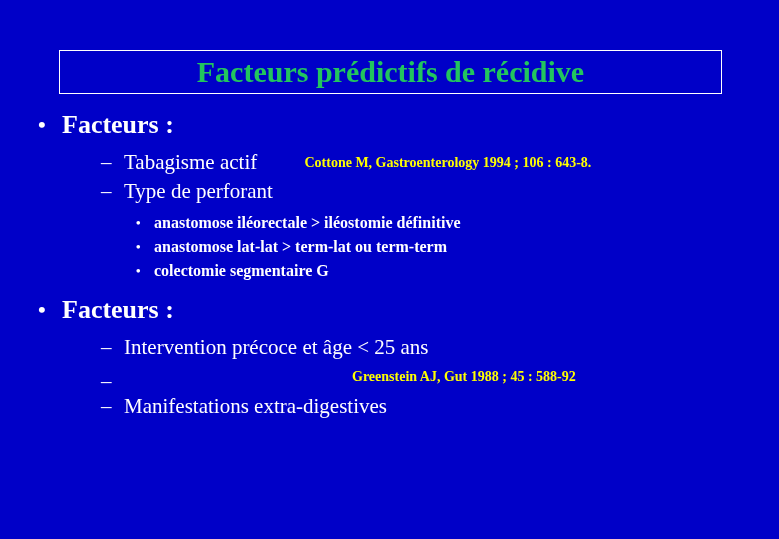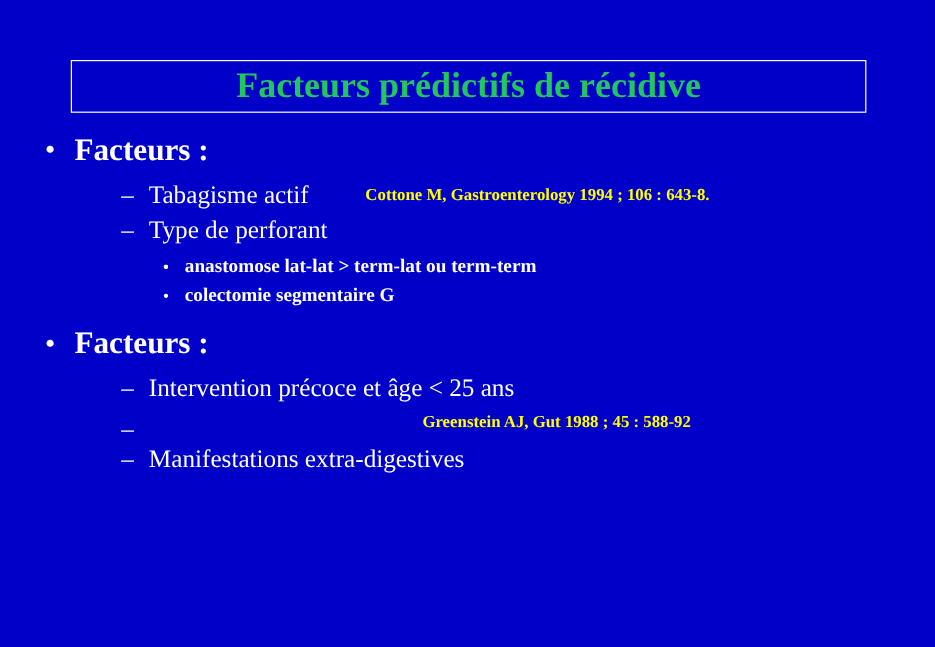--- a/index.html
+++ b/index.html
@@ -140,20 +140,21 @@
 
     <div class="lvl2">
       <span class="dash">–</span>
       <span>Type de perforant</span>
     </div>
 
     <div class="sp-3"></div>
 
     <div class="lvl3">
       <span class="bullet3">•</span>
+      <span>anastomose iléorectale &gt; iléostomie définitive</span>
     </div>
 
     <div class="lvl3">
       <span class="bullet3">•</span>
       <span>anastomose lat-lat &gt; term-lat ou term-term</span>
     </div>
 
     <div class="lvl3">
       <span class="bullet3">•</span>
       <span>colectomie segmentaire G</span>

